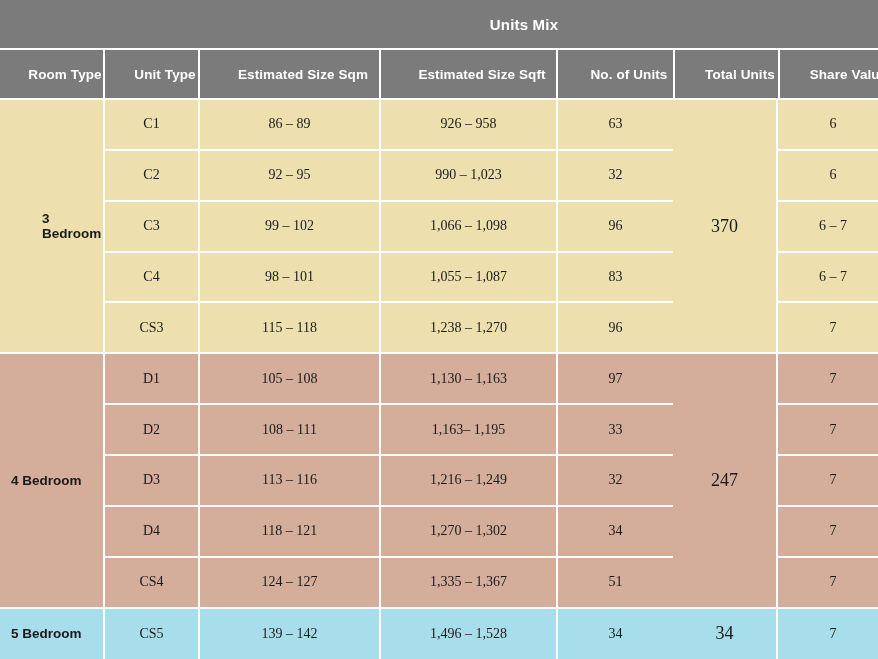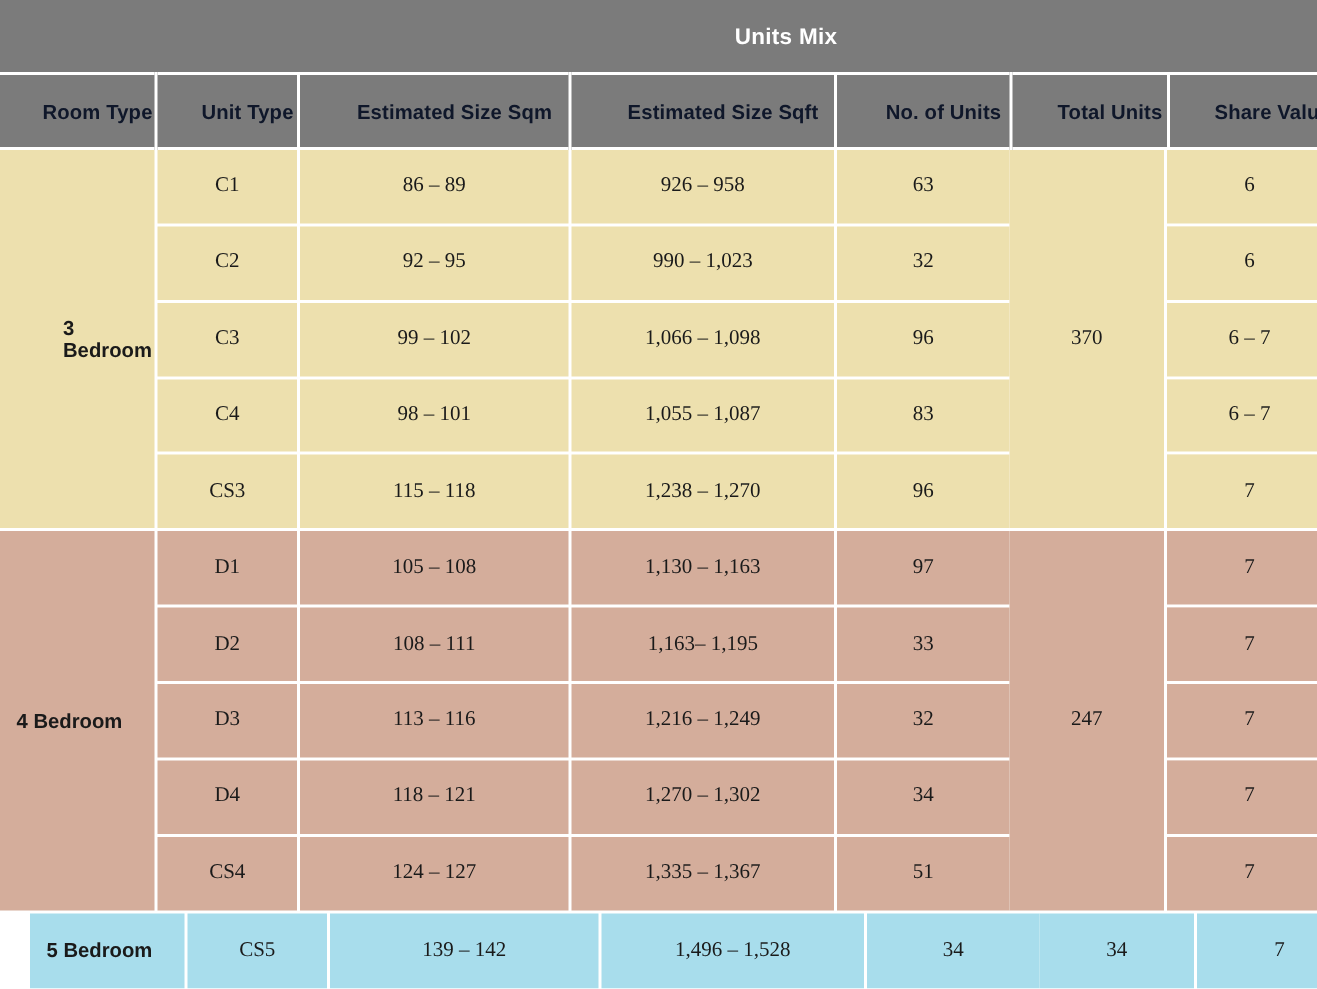--- a/index.html
+++ b/index.html
@@ -41,21 +41,21 @@
 
   
   .header-row {
     height: 52px;
     flex: 0 0 52px;
     display: flex;
     background: #ffffff;
   }
   .header-row .hcell {
     background: #7b7b7b;
-    color: #0f172a;
+    color: #ffffff;
     font-size: 13.5px;
     font-weight: bold;
     display: flex;
     align-items: center;
     justify-content: center;
     text-align: center;
     margin-right: 2px;
     border-top: 2px solid #ffffff;
     border-bottom: 2px solid #ffffff;
     letter-spacing: 0.1px;
@@ -121,21 +121,21 @@
     margin-right: 2px;
     font-family: "Liberation Serif", serif;
   }
   .dcell.last { margin-right: 0; }
 
   
   .total-cell {
     display: flex;
     align-items: center;
     justify-content: center;
-    font-size: 14px;
+    font-size: 18px;
     color: #1a1a1a;
     margin-right: 2px;
     font-family: "Liberation Serif", serif;
   }
 
   
   .share-col {
     display: flex;
     flex-direction: column;
   }
@@ -258,21 +258,21 @@
             <div class="share-col" style="flex: 0 0 110px;">
               <div class="share-cell" style="background: rgb(212, 173, 155);">7</div>
               <div class="share-cell" style="background: rgb(212, 173, 155);">7</div>
               <div class="share-cell" style="background: rgb(212, 173, 155);">7</div>
               <div class="share-cell" style="background: rgb(212, 173, 155);">7</div>
               <div class="share-cell" style="background: rgb(212, 173, 155);">7</div>
             </div>
           </div>
         </div>
       </div>
-      <div class="group" style="flex: 1 1 0px; padding-left: 20px;">
+      <div class="group" style="flex: 1 1 0px;">
         <div class="room-cell" style="flex: 0 0 103px; background: rgb(168, 221, 236);">5 Bedroom</div>
         <div class="group-main">
           <div class="rows-and-total">
             <div class="rows-col" style="flex: 0 0 562px;">
               <div class="drow">
                 <div class="dcell" style="flex: 0 0 93px; background: rgb(168, 221, 236);">CS5</div>
                 <div class="dcell" style="flex: 0 0 179px; background: rgb(168, 221, 236);">139 – 142</div>
                 <div class="dcell" style="flex: 0 0 175px; background: rgb(168, 221, 236);">1,496 – 1,528</div>
                 <div class="dcell last" style="flex: 0 0 115px; background: rgb(168, 221, 236);">34</div>
               </div>

